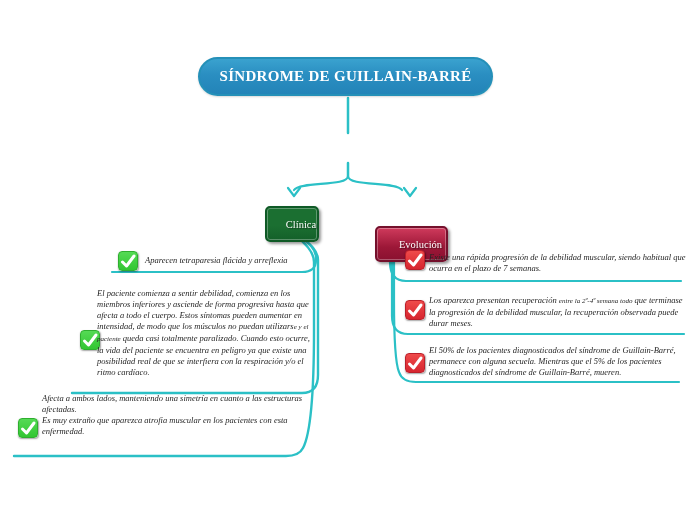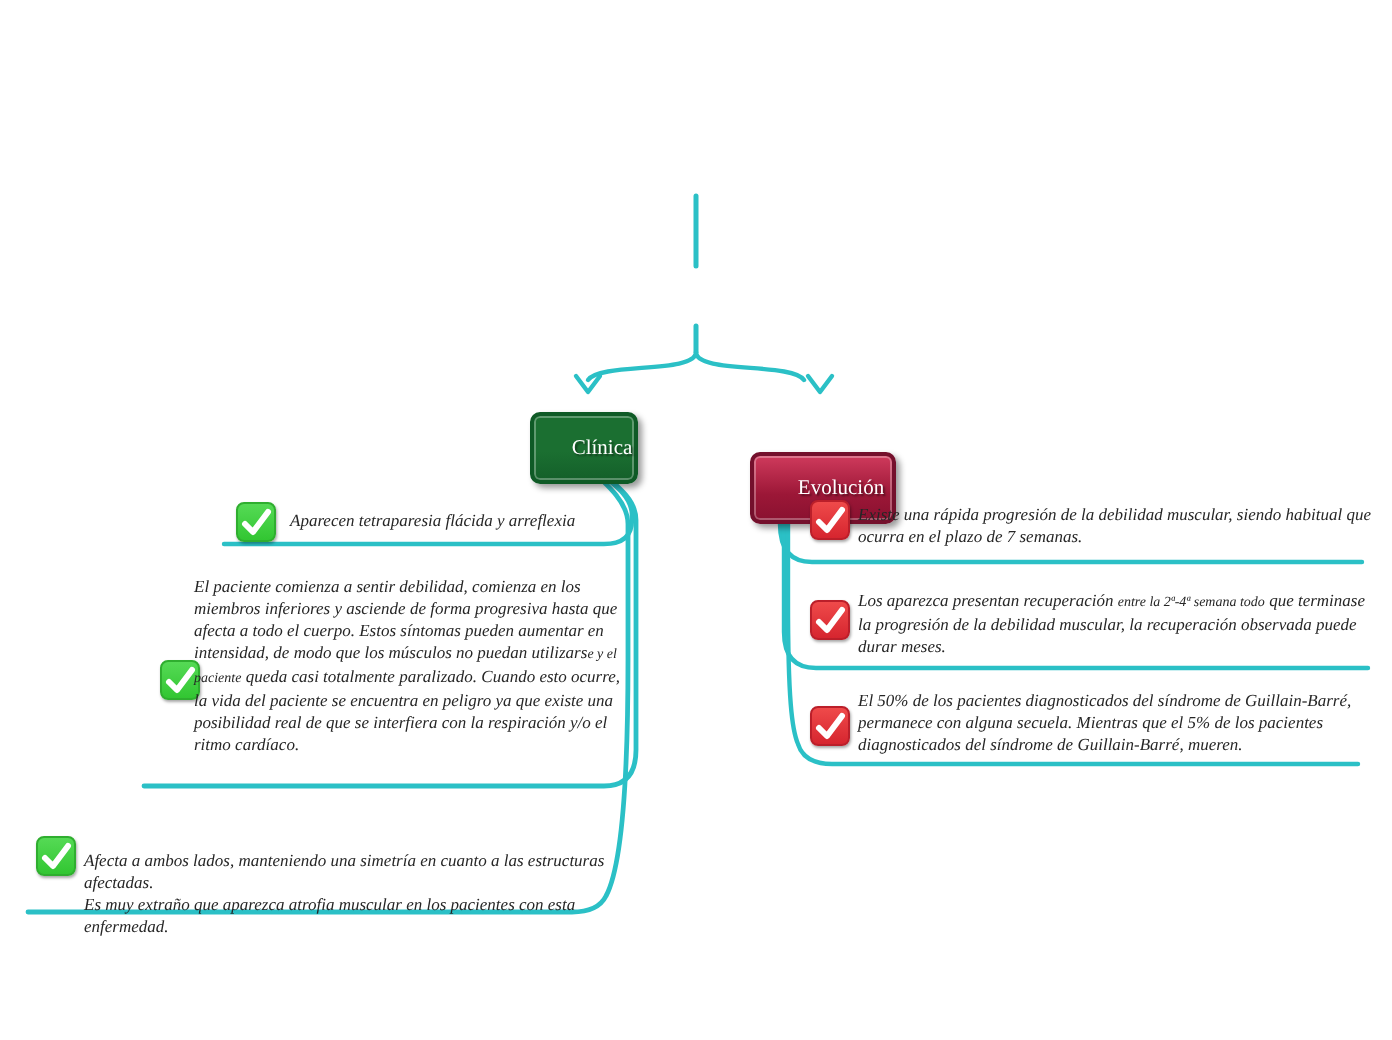--- a/index.html
+++ b/index.html
@@ -70,20 +70,23 @@
 
     <path d="M293,231 C308,243 316,248 316,258 L316,260 Q316,272 302,272 L112,272" stroke-width="2.2"></path>
     <path d="M295,231 C310,244 318,250 318,260 L318,375 Q318,393 302,393 L72,393" stroke-width="2.4"></path>
     <path d="M291,231 C306,244 314,252 314,262 L314,330 C314,395 310,435 303,448 Q299,456 286,456 L14,456" stroke-width="2.4"></path>
 
     <path d="M399,231 C392,242 390,248 390,256 L390,262 Q390,281 406,281 L681,281" stroke-width="2.2"></path>
     <path d="M401,231 C394,243 392,250 392,260 L392,316 Q392,334 408,334 L684,334" stroke-width="2.2"></path>
     <path d="M403,231 C396,244 394,252 394,262 L394,300 C394,350 396,365 399,372 Q402,382 416,382 L679,382" stroke-width="2.2"></path>
   </svg>
 
+  <div class="node root-node">
+    <span>SÍNDROME DE GUILLAIN-BARRÉ</span>
+  </div>
 
 
   <div class="node branch-node branch-clinica">
     <span>Clínica</span>
   </div>
 
   <div class="node branch-node branch-evolucion">
     <span>Evolución</span>
   </div>
 
@@ -99,21 +102,21 @@
         <polyline points="3.5,10 7.5,14 15,4" stroke="#ffffff" stroke-width="3" fill="none" stroke-linecap="round" stroke-linejoin="round"></polyline>
       </svg>
   </div>
   <div class="txt" style="left:97px;top:288px;width:214px"><span>El paciente comienza a sentir debilidad, comienza en los miembros inferiores y asciende de forma progresiva hasta que afecta a todo el cuerpo. Estos síntomas pueden aumentar en intensidad, de modo que los músculos no puedan utilizars</span><span class="small">e y el paciente</span><span> queda casi totalmente paralizado. Cuando esto ocurre, la vida del paciente se encuentra en peligro ya que existe una posibilidad real de que se interfiera con la respiración y/o el ritmo cardíaco.</span></div>
 
   <div class="check check-green" style="left:18px;top:418px">
     <svg width="18" height="18" viewBox="0 0 18 18">
         <polyline points="3.5,10 7.5,14 15,4" stroke="#ffffff" stroke-width="3" fill="none" stroke-linecap="round" stroke-linejoin="round"></polyline>
       </svg>
   </div>
-  <div class="txt" style="left:42px;top:425px;width:265px">Afecta a ambos lados, manteniendo una simetría en cuanto a las estructuras afectadas.
+  <div class="txt" style="left:42px;top:393px;width:265px">Afecta a ambos lados, manteniendo una simetría en cuanto a las estructuras afectadas.
 Es muy extraño que aparezca atrofia muscular en los pacientes con esta enfermedad.</div>
 
   <div class="check check-red" style="left:405px;top:250px">
     <svg width="18" height="18" viewBox="0 0 18 18">
         <polyline points="3.5,10 7.5,14 15,4" stroke="#ffffff" stroke-width="3" fill="none" stroke-linecap="round" stroke-linejoin="round"></polyline>
       </svg>
   </div>
   <div class="txt" style="left:429px;top:252px;width:262px">Existe una rápida progresión de la debilidad muscular, siendo habitual que ocurra en el plazo de 7 semanas.</div>
 
   <div class="check check-red" style="left:405px;top:300px">

